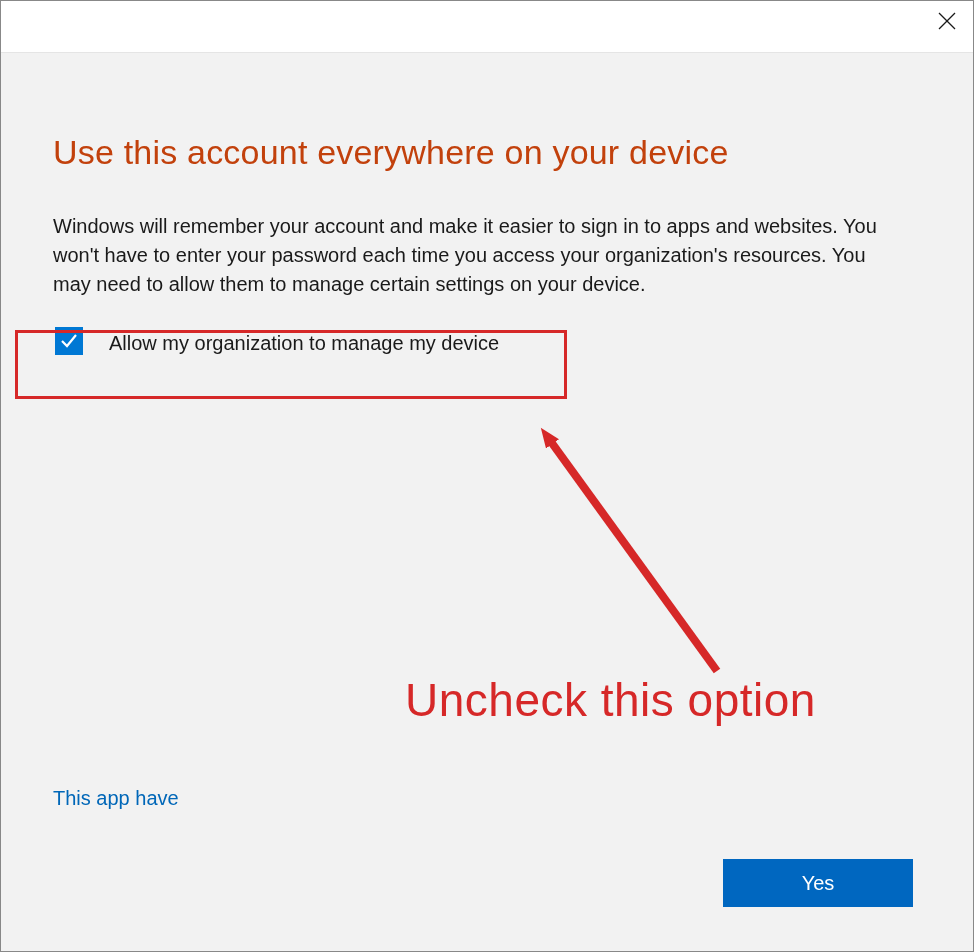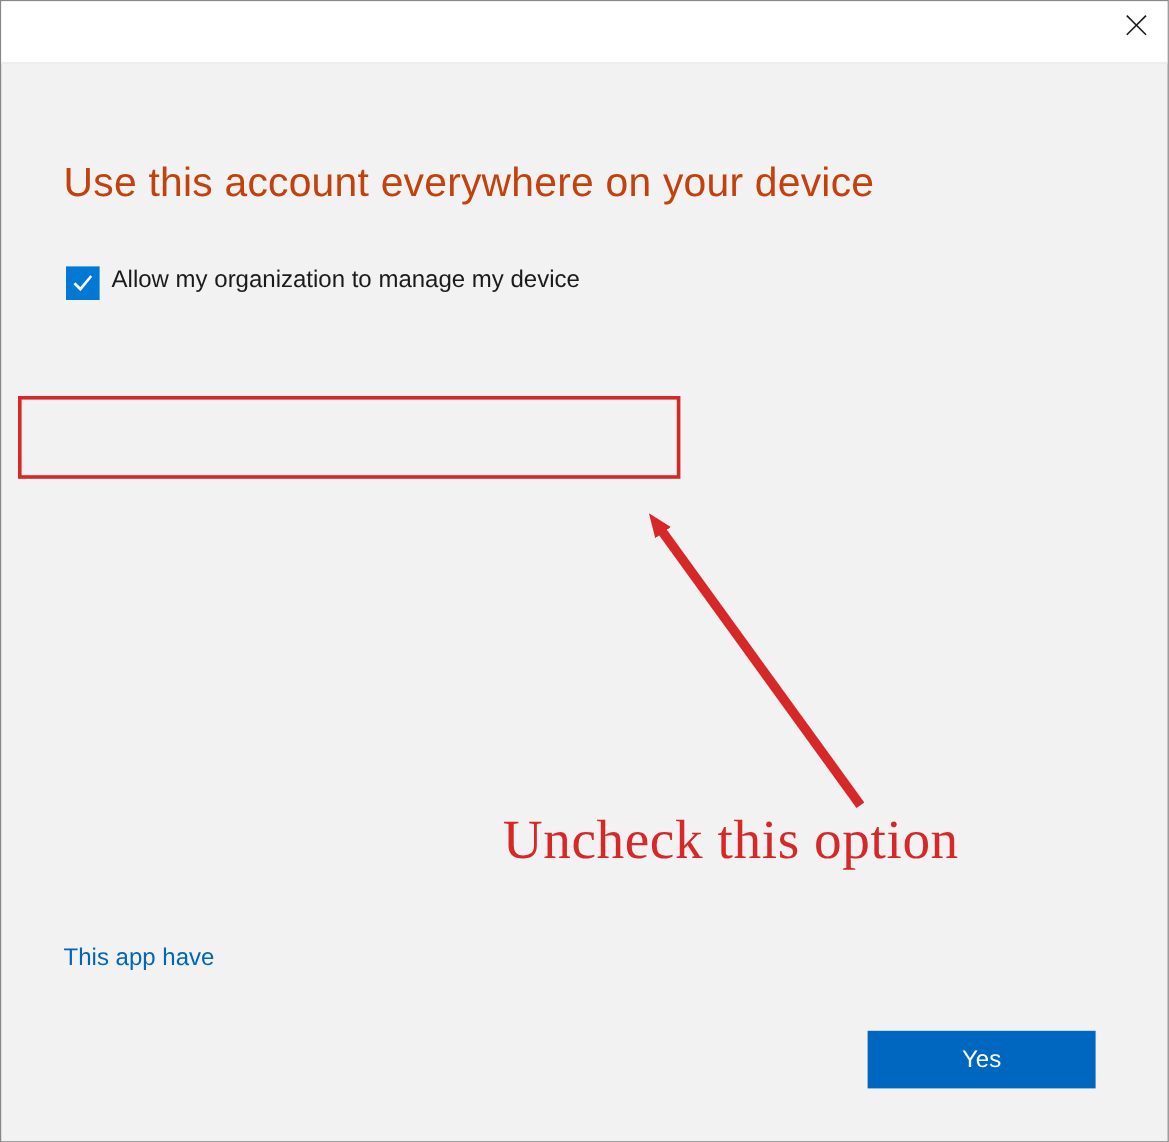--- a/index.html
+++ b/index.html
@@ -51,23 +51,23 @@
     .body-text {
       font-size: 20px;
       font-weight: 400;
       color: #1a1a1a;
       line-height: 1.45;
       margin-bottom: 18px;
       max-width: 840px;
     }
     .checkbox-row {
       display: inline-flex;
-      align-items: flex-start;
+      align-items: flex-end;
       padding: 10px 6px 10px 2px;
-      gap: 10px;
+      gap: 26px;
       position: relative;
     }
     .highlight-box {
       position: absolute;
       border: 3px solid #d62828;
       left: 14px;
       top: 329px;
       width: 552px;
       height: 69px;
       pointer-events: none;
@@ -114,40 +114,40 @@
     .annotation-arrow {
       position: absolute;
       pointer-events: none;
     }
     .annotation-text {
       position: absolute;
       left: 404px;
       top: 672px;
       font-size: 46px;
       color: #d62828;
-      font-family: Liberation Serif, serif;
+      font-family: Liberation Sans, sans-serif;
       letter-spacing: 0.5px;
       pointer-events: none;
-      margin-left: 14px;
     }
   </style>
 </head>
 <body>
 
 <div class="titlebar">
   <div class="close-btn">
     <svg viewBox="0 0 18 18">
       <line x1="1" y1="1" x2="17" y2="17" stroke="#1a1a1a" stroke-width="1.3"></line>
       <line x1="17" y1="1" x2="1" y2="17" stroke="#1a1a1a" stroke-width="1.3"></line>
     </svg>
   </div>
 </div>
 
 <div class="content">
   <h1 class="heading">Use this account everywhere on your device</h1>
+  <p class="body-text">Windows will remember your account and make it easier to sign in to apps and websites. You won't have to enter your password each time you access your organization's resources. You may need to allow them to manage certain settings on your device.</p>
 
   <div class="checkbox-row">
     <div class="checkbox">
       <svg viewBox="0 0 20 20">
         <polyline points="3,10 8,15 17,4" fill="none" stroke="#ffffff" stroke-width="2.2"></polyline>
       </svg>
     </div>
     <span class="checkbox-label">Allow my organization to manage my device</span>
   </div>
 </div>

